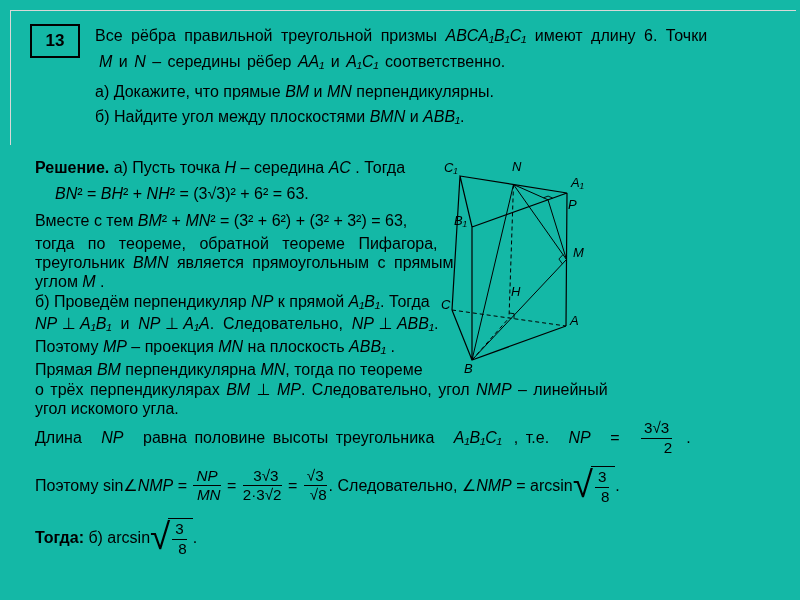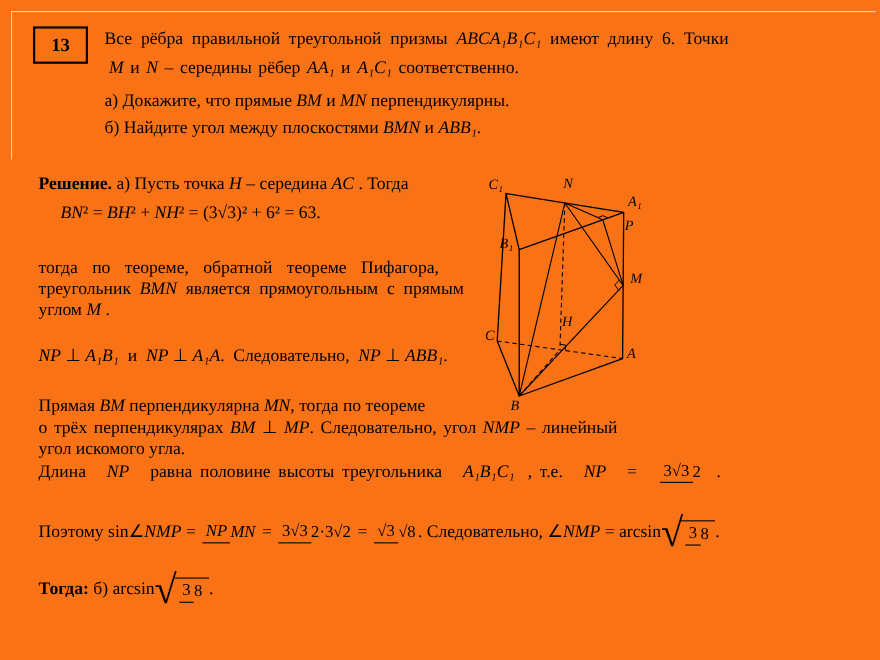--- a/index.html
+++ b/index.html
@@ -1,26 +1,26 @@
 <!DOCTYPE html>
 <html><head>
 <meta charset="utf-8">
 <style>
   html,body{margin:0;padding:0;background:#fff;}
-  .page{position:relative;width:800px;height:600px;background:#f97316;overflow:hidden;
-        font-family:Liberation Serif, serif;color:#000;}
+  .page{position:relative;width:800px;height:600px;background:#14b8a6;overflow:hidden;
+        font-family:Liberation Sans, sans-serif;color:#000;}
   .hairline-h{position:absolute;left:10px;top:10px;width:786px;border-top:1px solid #d8d8d8;}
   .hairline-v{position:absolute;left:10px;top:10px;height:135px;border-left:1px solid #d8d8d8;}
   .numbox{position:absolute;left:30px;top:24px;width:46px;height:30px;border:2px solid #000;
           display:flex;align-items:center;justify-content:center;font-weight:bold;font-size:17px;}
   .line{position:absolute;white-space:pre;font-size:16px;line-height:1.25;}
   .vflex{display:flex;align-items:center;}
   .mi{font-style:italic;}
   .bb{font-weight:bold;}
-  .frac{display:inline-flex;flex-direction:row;vertical-align:middle;text-align:right;
+  .frac{display:inline-flex;flex-direction:column;vertical-align:middle;text-align:right;
         line-height:1.1;font-size:0.95em;margin:0 2px;}
   .frac .num{border-bottom:1px solid #000;padding:0 3px 1px 3px;display:block;}
   .frac .den{padding-top:1px;display:block;}
   .sqrt{display:inline-flex;align-items:center;vertical-align:middle;}
   .sqrt .rad{font-size:230%;line-height:1;margin-right:-2px;font-weight:400;}
   .sqrt .sqc{border-top:1.2px solid #000;padding:2px 4px 0 2px;}
   .figure{position:absolute;left:440px;top:158px;width:170px;height:220px;}
   .vlabel{font-style:italic;font-size:13px;fill:#000;}
   .edge{stroke:#000;stroke-width:1.2;fill:none;}
   .inner{stroke:#000;stroke-width:1;fill:none;}
@@ -38,24 +38,27 @@
     <span>13</span>
   </div>
 
   <div class="line" style="left:95px;top:26px;word-spacing:4px;"><span>Все рёбра правильной треугольной призмы </span><span class="mi ">ABCA₁B₁C₁</span><span> имеют длину 6. Точки</span></div>
   <div class="line" style="left:99px;top:52px;word-spacing:2px;"><span class="mi ">M</span><span> и </span><span class="mi ">N</span><span> – середины рёбер </span><span class="mi ">AA₁</span><span> и </span><span class="mi ">A₁C₁</span><span> соответственно.</span></div>
   <div class="line" style="left:95px;top:82px;"><span>а) Докажите, что прямые </span><span class="mi ">BM</span><span> и </span><span class="mi ">MN</span><span> перпендикулярны.</span></div>
   <div class="line" style="left:95px;top:107px;"><span>б) Найдите угол между плоскостями </span><span class="mi ">BMN</span><span> и </span><span class="mi ">ABB₁</span><span>.</span></div>
 
   <div class="line" style="left:35px;top:158px;text-align:center;"><span class="bb">Решение.</span><span> а) Пусть точка </span><span class="mi ">H</span><span> – середина </span><span class="mi ">AC</span><span> . Тогда</span></div>
   <div class="line" style="left:55px;top:184px;"><span class="mi ">BN</span><span>² = </span><span class="mi ">BH</span><span>² + </span><span class="mi ">NH</span><span>² = (3√3)² + 6² = 63.</span></div>
+  <div class="line" style="left:35px;top:211px;"><span>Вместе с тем </span><span class="mi ">BM</span><span>² + </span><span class="mi ">MN</span><span>² = (3² + 6²) + (3² + 3²) = 63,</span></div>
   <div class="line" style="left:35px;top:253px;word-spacing:4px;"><span>треугольник </span><span class="mi ">BMN</span><span> является прямоугольным с прямым</span></div>
   <div class="line" style="left:35px;top:234px;word-spacing:9px;"><span>тогда по теореме, обратной теореме Пифагора,</span></div>
   <div class="line" style="left:35px;top:272px;"><span>углом </span><span class="mi ">M</span><span> .</span></div>
+  <div class="line" style="left:35px;top:292px;"><span>б) Проведём перпендикуляр </span><span class="mi ">NP</span><span> к прямой </span><span class="mi ">A₁B₁</span><span>. Тогда</span></div>
   <div class="line" style="left:35px;top:314px;text-align:right;"><span class="mi ">NP</span><span> ⊥ </span><span class="mi ">A₁B₁</span><span>  и  </span><span class="mi ">NP</span><span> ⊥ </span><span class="mi ">A₁A</span><span>.  Следовательно,  </span><span class="mi ">NP</span><span> ⊥ </span><span class="mi ">ABB₁</span><span>.</span></div>
+  <div class="line" style="left:35px;top:337px;"><span>Поэтому </span><span class="mi ">MP</span><span> – проекция </span><span class="mi ">MN</span><span> на плоскость </span><span class="mi ">ABB₁</span><span> .</span></div>
   <div class="line" style="left:35px;top:360px;"><span>Прямая </span><span class="mi ">BM</span><span> перпендикулярна </span><span class="mi ">MN</span><span>, тогда по теореме</span></div>
   <div class="line" style="left:35px;top:380px;word-spacing:2px;"><span>о трёх перпендикулярах </span><span class="mi ">BM</span><span> ⊥ </span><span class="mi ">MP</span><span>. Следовательно, угол </span><span class="mi ">NMP</span><span> – линейный</span></div>
   <div class="line" style="left:35px;top:399px;"><span>угол искомого угла.</span></div>
   <div class="line vflex" style="left:35px;top:420px;word-spacing:3px;gap:12px;"><span>Длина </span><span class="mi ">NP</span><span> равна половине высоты треугольника </span><span class="mi ">A₁B₁C₁</span><span>, т.е. </span><span class="mi ">NP</span><span> = </span><span class="frac"><span class="num">3√3</span><span class="den">2</span></span><span>.</span></div>
   <div class="line vflex" style="left:35px;top:466px;"><span>Поэтому sin∠</span><span class="mi ">NMP</span><span> = </span><span class="frac mi"><span class="num">NP</span><span class="den">MN</span></span><span> = </span><span class="frac"><span class="num">3√3</span><span class="den">2·3√2</span></span><span> = </span><span class="frac"><span class="num">√3</span><span class="den">√8</span></span><span>. Следовательно, ∠</span><span class="mi ">NMP</span><span> = arcsin</span><span class="sqrt"><span class="rad">√</span><span class="sqc"><span class="frac"><span class="num">3</span><span class="den">8</span></span></span></span><span>.</span></div>
   <div class="line vflex" style="left:35px;top:518px;"><span class="bb">Тогда:</span><span> б) arcsin</span><span class="sqrt"><span class="rad">√</span><span class="sqc"><span class="frac"><span class="num">3</span><span class="den">8</span></span></span></span><span>.</span></div>
 
   <svg class="figure" width="170" height="220" viewBox="0 0 170 220">
 
     <path class="hid" d="M12,152 L126,168 M32,202 L69,160 M73.5,26.5 L69,160"></path>

